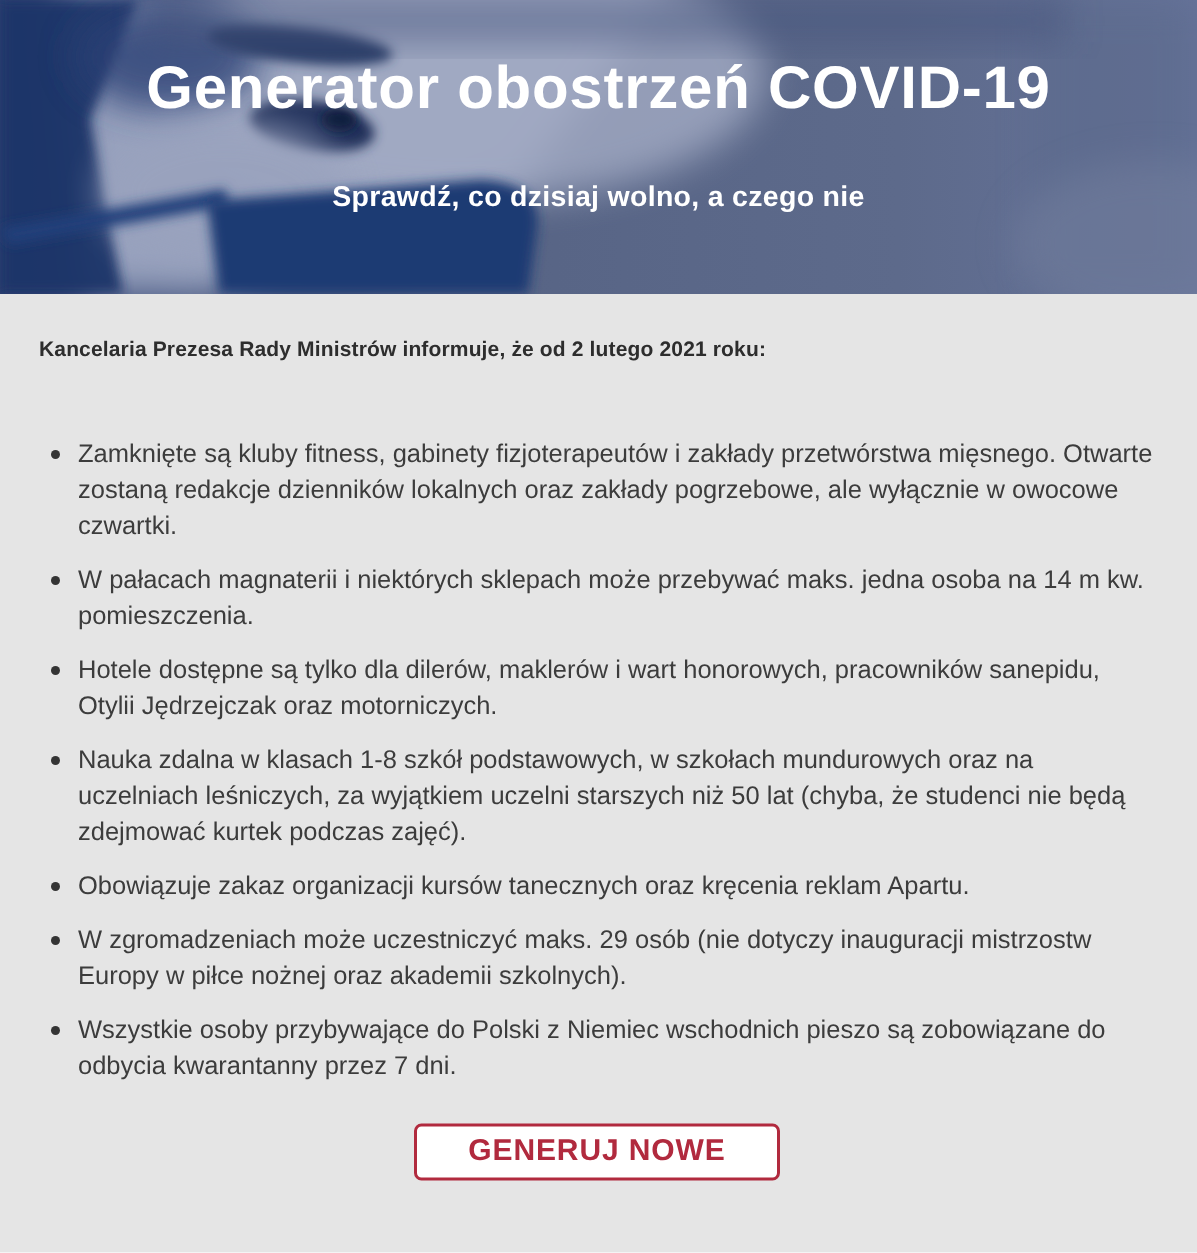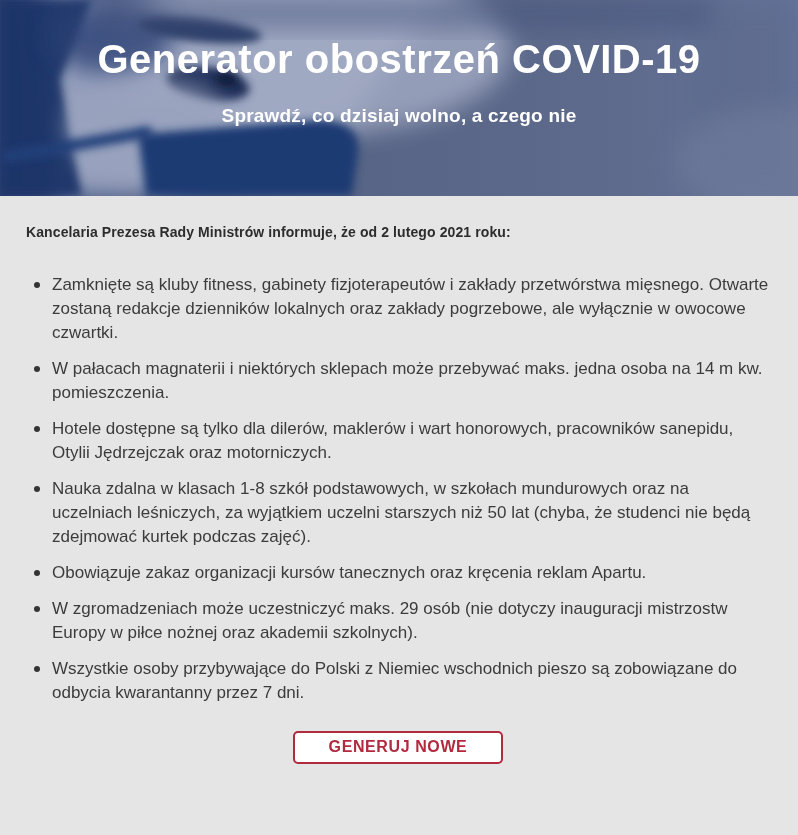--- a/index.html
+++ b/index.html
@@ -40,38 +40,38 @@
     color: #ffffff;
     font-size: 40px;
     font-weight: bold;
     letter-spacing: 0.5px;
     line-height: 1.1;
   }
   .hero-subtitle {
     color: #ffffff;
     font-size: 19px;
     font-weight: bold;
-    margin-top: 24px;
+    margin-top: 40px;
     letter-spacing: 0.2px;
     text-align: center;
   }
 
   
   .content {
     padding: 28px 28px 0 26px;
   }
   .intro-heading {
     font-size: 14px;
     font-weight: bold;
     color: #2d2d2d;
     letter-spacing: 0.1px;
   }
   .restrictions {
     list-style: none;
-    margin-top: 33px;
+    margin-top: 51px;
   }
   .restriction-item {
     display: flex;
     align-items: flex-start;
     margin-bottom: 12px;
     padding-left: 8px;
   }
   .bullet-dot {
     flex: 0 0 auto;
     width: 6px;
@@ -92,21 +92,21 @@
     text-align: center;
     margin-top: 26px;
   }
   .generate-button {
     display: inline-block;
     background: #ffffff;
     border: 2px solid #b12a3e;
     border-radius: 5px;
     color: #b12a3e;
     font-family: "Liberation Sans", sans-serif;
-    font-size: 16px;
+    font-size: 20px;
     font-weight: bold;
     letter-spacing: 0.6px;
     padding: 5px 34px 6px 34px;
     cursor: pointer;
   }
 </style>
 </head>
 <body>
 
 <div class="page">

